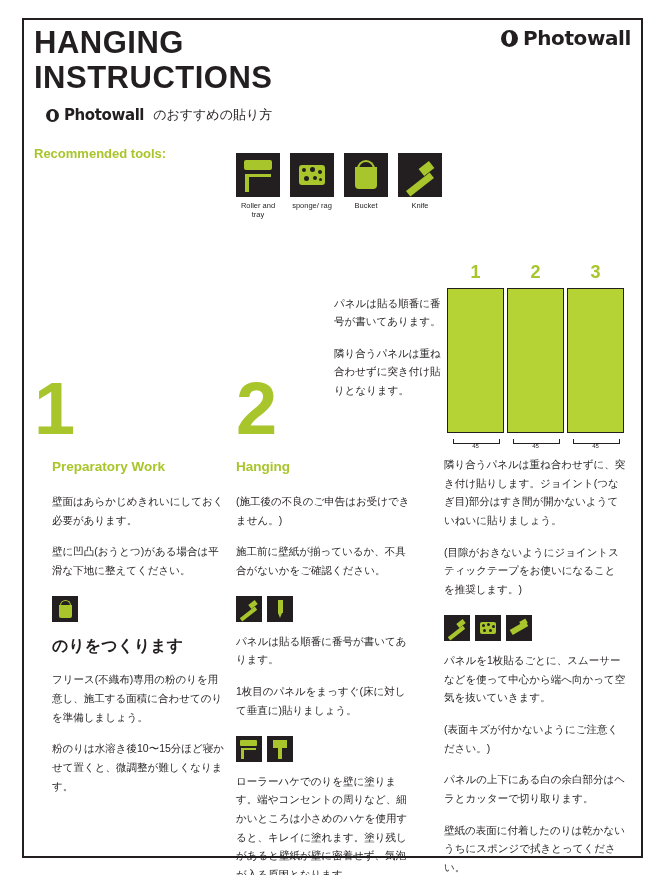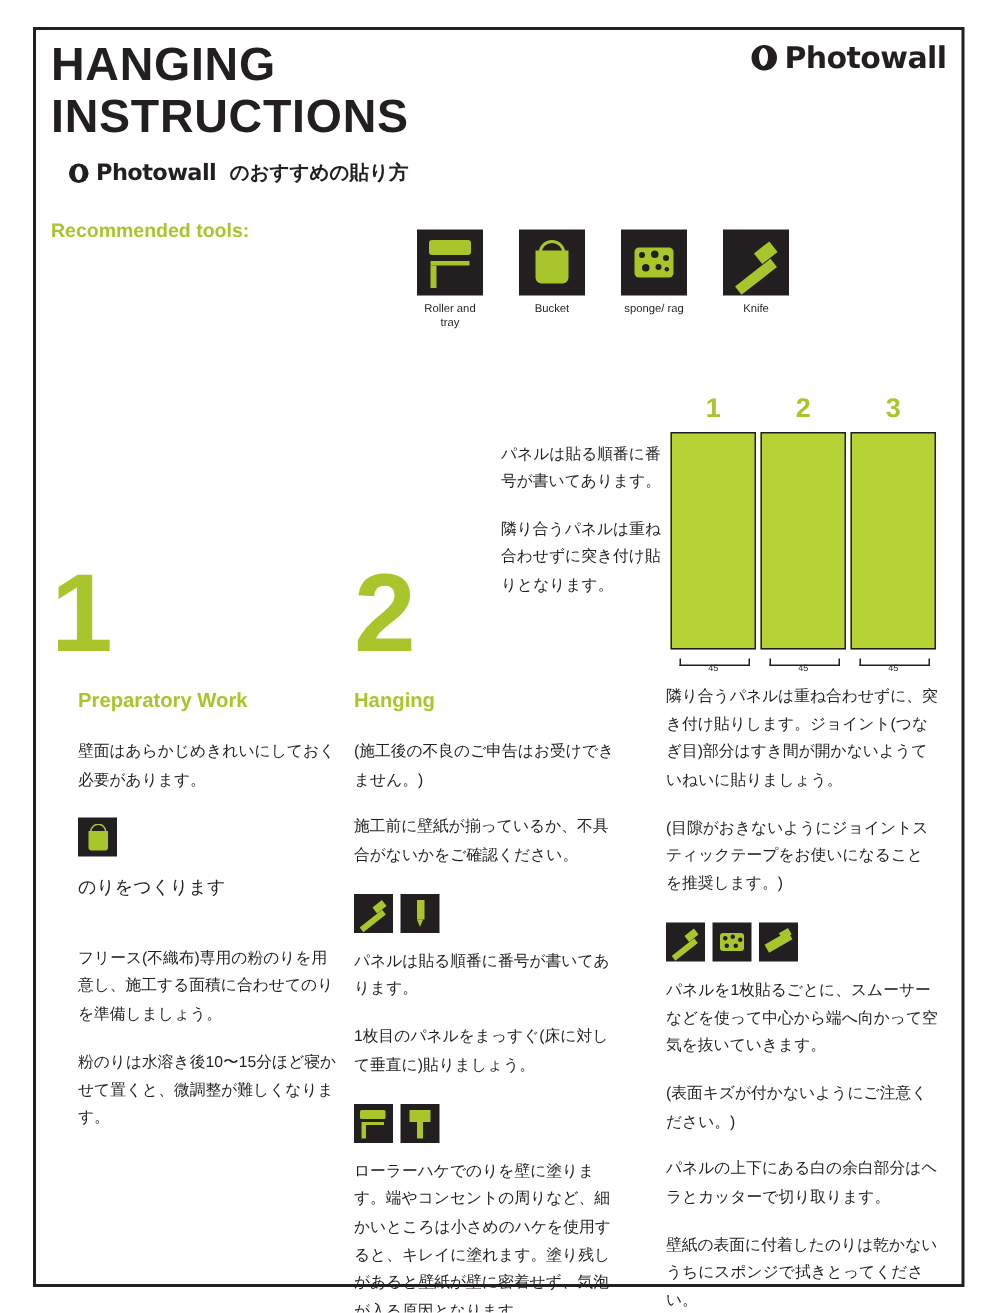--- a/index.html
+++ b/index.html
@@ -68,36 +68,34 @@
     align-items: center;
     gap: 5px;
   }
   .sub-brand .brand-circle { width: 13px; height: 13px; }
   .sub-brand .brand-circle::after { left: 4px; top: 2px; width: 4.5px; height: 9px; }
   .sub-brand .brand-word { font-size: 15px; }
   .sub-brand-text {
     font-size: 13px;
     margin-left: 4px;
     color: #231f20;
-    font-weight: bold;
   }
   
   .tools-label {
     position: absolute;
     left: 34px; top: 146px;
     color: #a8c62c;
     font-weight: bold;
     font-size: 13px;
   }
   .tools-row {
     position: absolute;
     left: 236px; top: 153px;
     display: flex;
-    gap: 24px;
-    margin-left: 42px;
+    gap: 10px;
   }
   .tool { width: 44px; text-align: center; }
   .tool-box {
     width: 44px; height: 44px;
     background: #231f20;
     position: relative;
     overflow: hidden;
   }
   .tool-cap {
     font-size: 7.5px;
@@ -200,23 +198,23 @@
   .col-2 { left: 236px; width: 180px; }
   .col-3 { left: 444px; width: 182px; }
   .col h3 {
     color: #a8c62c;
     font-size: 13.5px;
     font-weight: bold;
     margin-bottom: 13px;
   }
   .col p { margin-bottom: 13px; }
   .col .sub-head {
-    font-weight: normal;
-    font-size: 12px;
-    margin-bottom: 27px;
+    font-weight: bold;
+    font-size: 16px;
+    margin-bottom: 10px;
     color: #231f20;
   }
   .icon-row { display: flex; gap: 5px; margin: 16px 0 10px 0; }
   .ibox {
     width: 26px; height: 26px;
     background: #231f20;
     position: relative;
     overflow: hidden;
   }
   
@@ -265,41 +263,41 @@
       <div class="tool-box">
         <span class="g-roller-head"></span>
           <span class="g-roller-bar"></span>
           <span class="g-roller-handle"></span>
       </div>
       <div class="tool-cap">Roller and
 tray</div>
     </div>
     <div class="tool">
       <div class="tool-box">
-        <span class="g-bucket-handle"></span>
-          <span class="g-bucket-body"></span>
-      </div>
-      <div class="tool-cap">Bucket</div>
-    </div>
-    <div class="tool">
-      <div class="tool-box">
         <span class="g-sponge">
           <i style="left:3px;top:3px;width:4px;height:4px;"></i>
           <i style="left:11px;top:2px;width:5px;height:5px;"></i>
           <i style="left:19px;top:5px;width:4px;height:4px;"></i>
           <i style="left:5px;top:11px;width:5px;height:5px;"></i>
           <i style="left:14px;top:11px;width:4px;height:4px;"></i>
           <i style="left:20px;top:13px;width:3px;height:3px;"></i>
         </span>
       </div>
       <div class="tool-cap">sponge/
 rag</div>
     </div>
     <div class="tool">
       <div class="tool-box">
+        <span class="g-bucket-handle"></span>
+          <span class="g-bucket-body"></span>
+      </div>
+      <div class="tool-cap">Bucket</div>
+    </div>
+    <div class="tool">
+      <div class="tool-box">
         <span class="g-knife"></span>
           <span class="g-knife2"></span>
       </div>
       <div class="tool-cap">Knife</div>
     </div>
   </div>
 
   <div class="step2-intro">
     <p>パネルは貼る順番に番号が書いてあります。</p>
     <p>隣り合うパネルは重ね合わせずに突き付け貼りとなります。</p>
@@ -320,20 +318,21 @@
     <div class="dim">45</div>
     <div class="dim">45</div>
   </div>
 
   <div class="bignum num1">1</div>
   <div class="bignum num2">2</div>
 
   <div class="col col-1">
     <h3>Preparatory Work</h3>
     <p>壁面はあらかじめきれいにしておく必要があります。</p>
+    <p>壁に凹凸(おうとつ)がある場合は平滑な下地に整えてください。</p>
     <div class="icon-row">
       <div class="ibox">
         <span class="mi-bucket-handle"></span>
           <span class="mi-bucket-body"></span>
       </div>
     </div>
     <div class="sub-head">のりをつくります</div>
     <p>フリース(不織布)専用の粉のりを用意し、施工する面積に合わせてのりを準備しましょう。</p>
     <p>粉のりは水溶き後10〜15分ほど寝かせて置くと、微調整が難しくなります。</p>
   </div>

